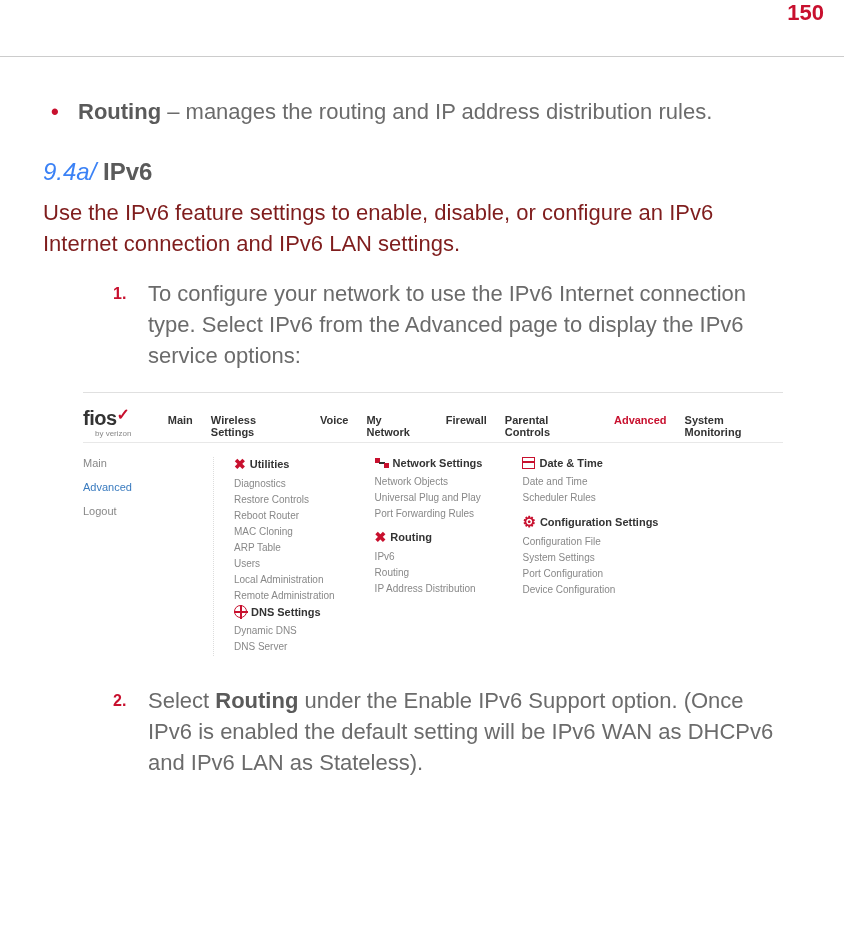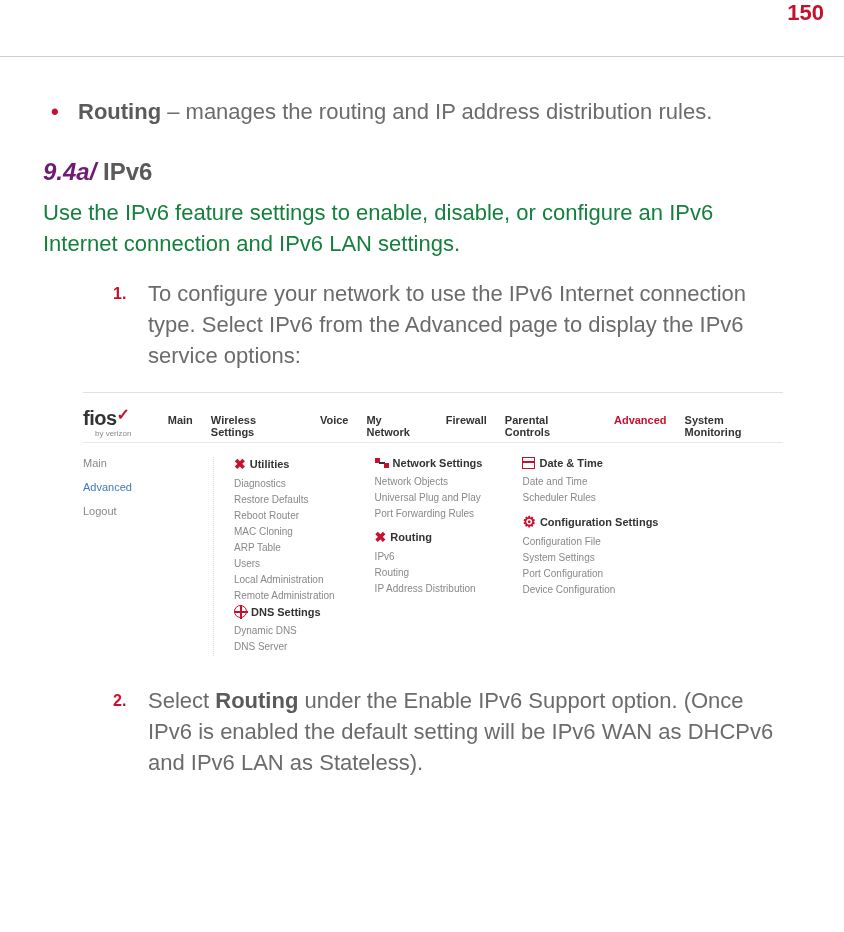--- a/index.html
+++ b/index.html
@@ -41,26 +41,26 @@
     position: absolute;
     left: 8px;
     color: #c8102e;
     font-weight: bold;
   }
   .bold-term { font-weight: bold; color: #5a5a5a; }
   .section-head {
     font-size: 24px;
     margin-bottom: 12px;
   }
-  .section-num { color: #701a75; font-style: italic; font-weight: bold; }
+  .section-num { color: #3b82f6; font-style: italic; font-weight: normal; }
   .section-title { color: #5a5a5a; font-weight: bold; }
   .para {
     font-size: 22px;
     line-height: 1.4;
-    color: #15803d;
+    color: #7f1d1d;
     margin-bottom: 20px;
   }
   .num-list { list-style: none; margin-left: 70px; }
   .num-list li {
     position: relative;
     padding-left: 35px;
     font-size: 22px;
     line-height: 1.4;
     color: #6b6b6b;
     margin-bottom: 18px;
@@ -231,21 +231,21 @@
         <div>Logout</div>
       </div>
 
       <div class="cols">
         <div class="col">
           <div class="col-head">
             <span class="gear-ic">✖</span>
             <span>Utilities</span>
           </div>
           <div class="col-item">Diagnostics</div>
-          <div class="col-item">Restore Defaults</div>
+          <div class="col-item">Restore Controls</div>
           <div class="col-item">Reboot Router</div>
           <div class="col-item">MAC Cloning</div>
           <div class="col-item">ARP Table</div>
           <div class="col-item">Users</div>
           <div class="col-item">Local Administration</div>
           <div class="col-item">Remote Administration</div>
 
           <div class="col-head" style="margin-top:2px">
             <span class="globe-ic"></span>
             <span>DNS Settings</span>

